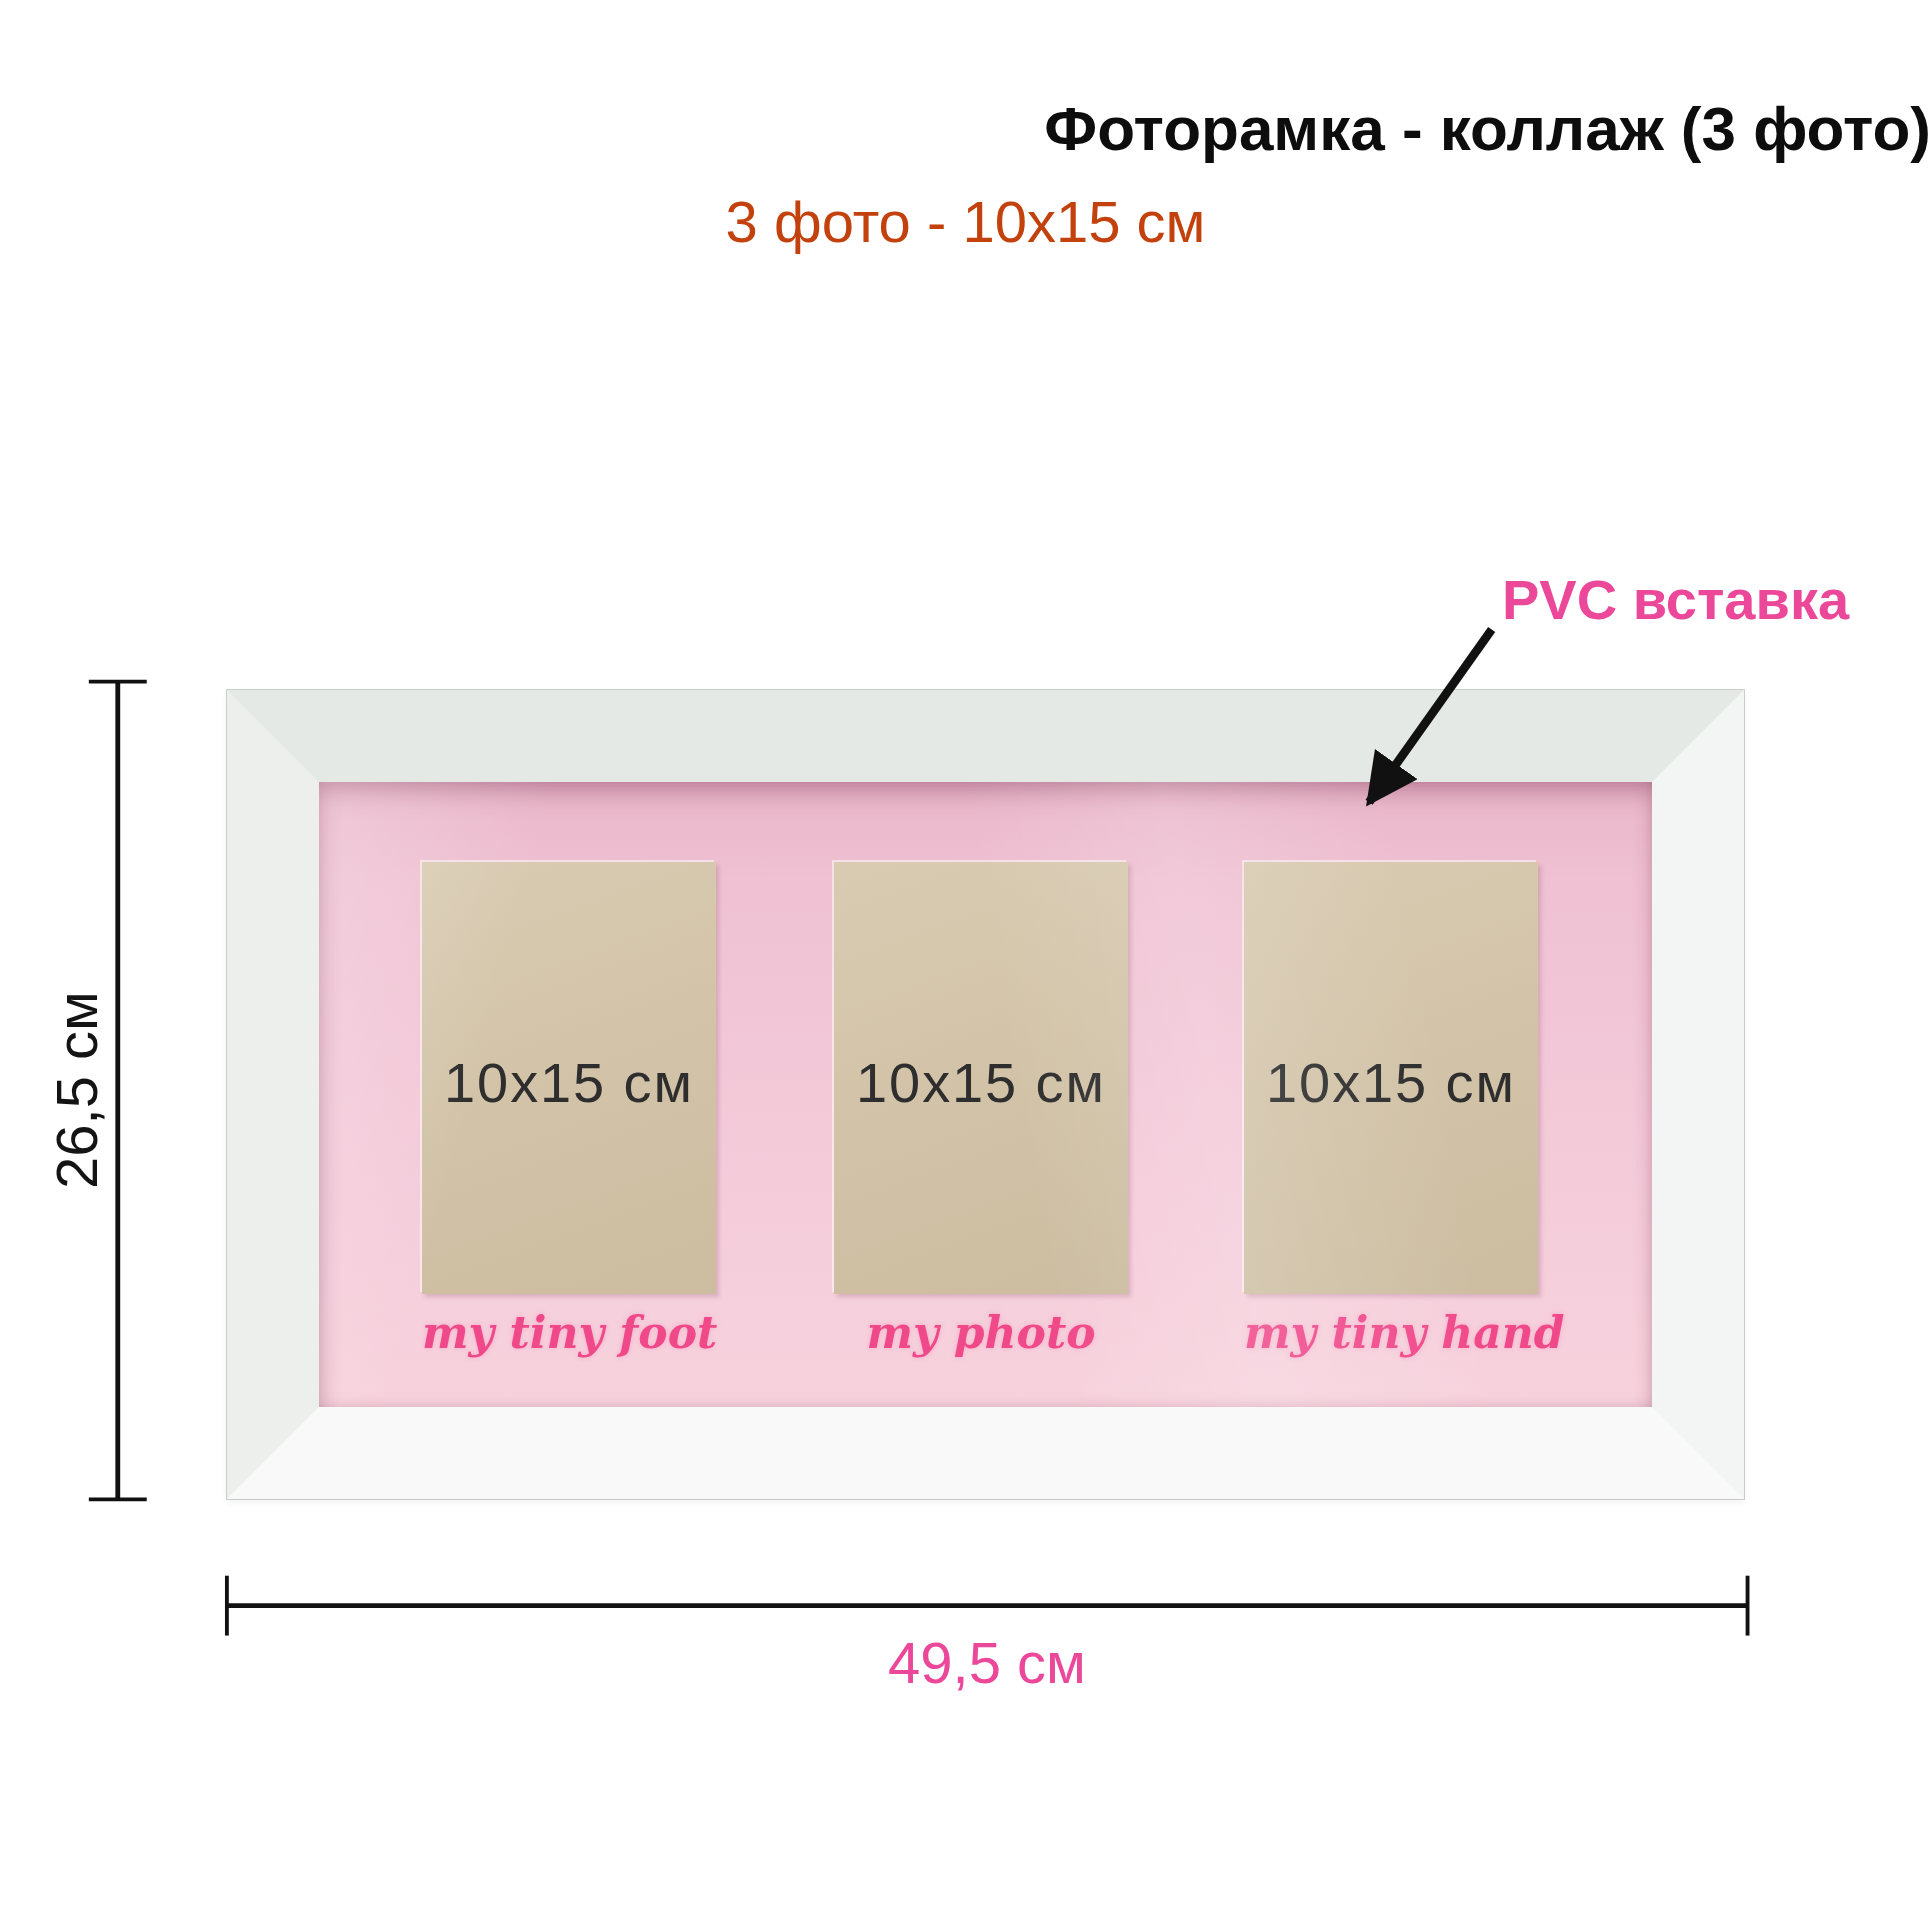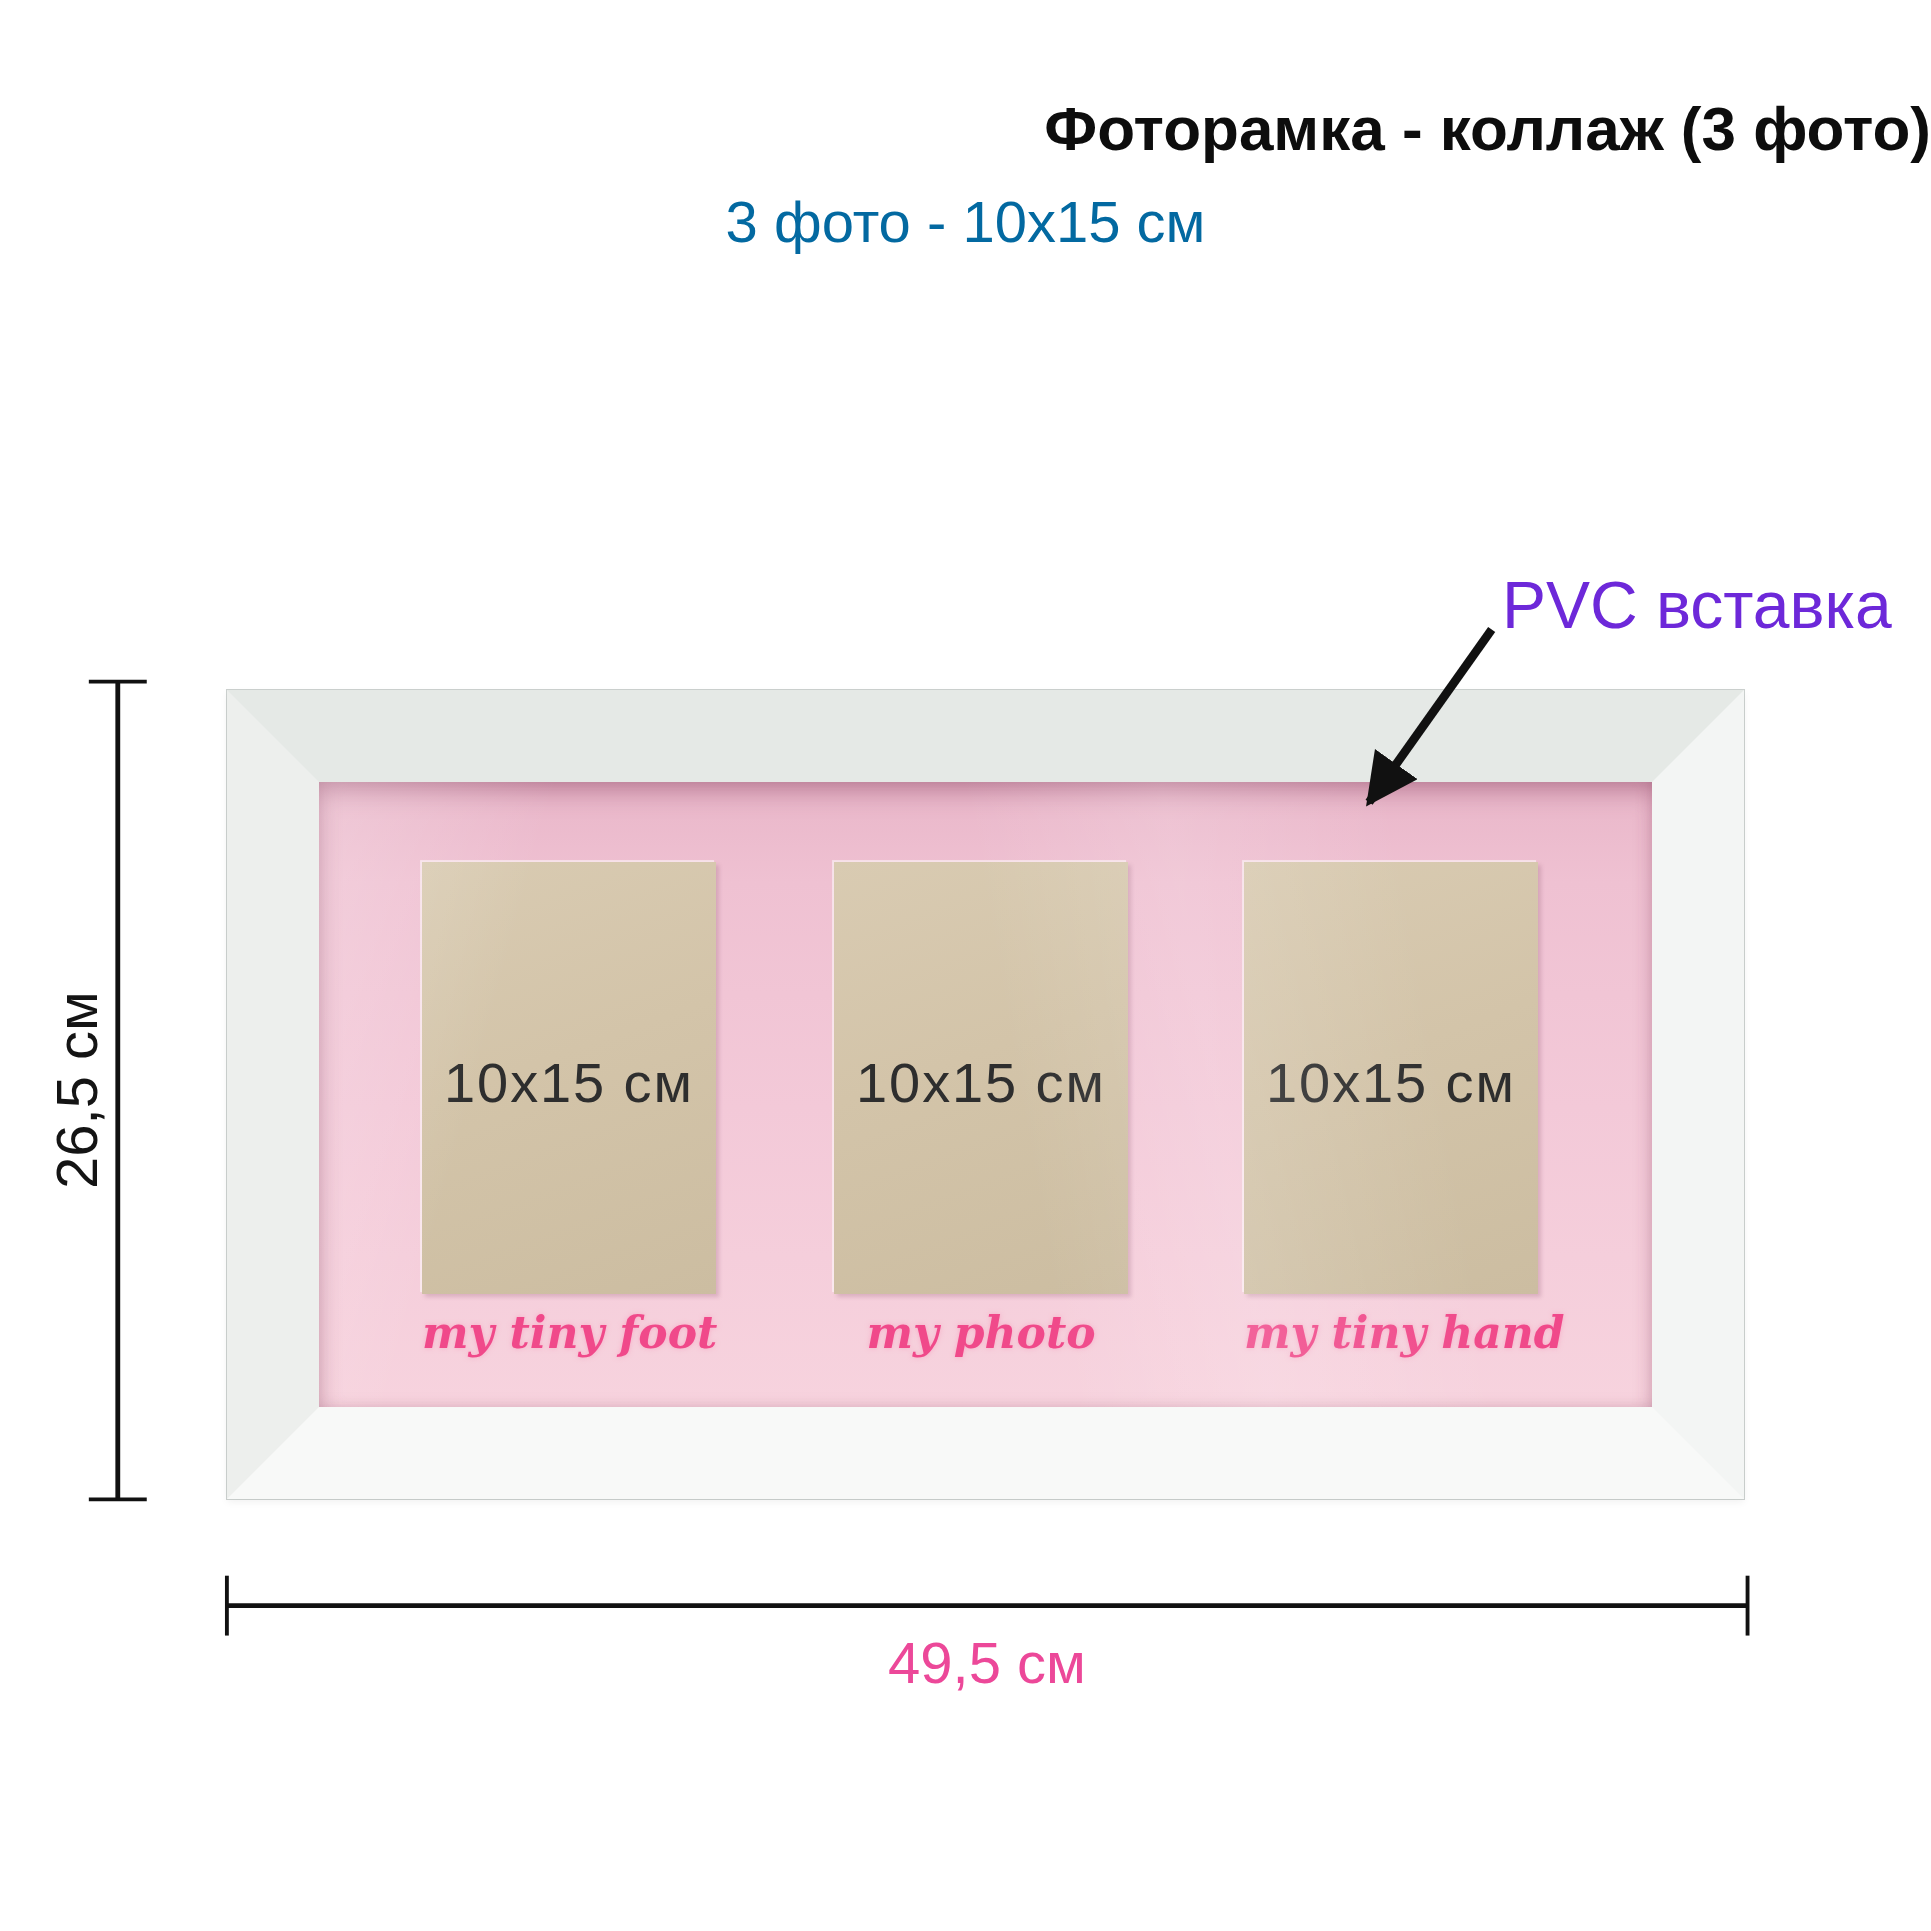--- a/index.html
+++ b/index.html
@@ -7,25 +7,25 @@
     width:1931px;height:1931px;position:relative;background:#ffffff;
     font-family:"Liberation Sans","DejaVu Sans",sans-serif;color:#111;
     overflow:hidden;
   }
   .page-title{
     position:absolute;left:0;right:0;top:98px;text-align:right;
     font-size:62px;font-weight:700;letter-spacing:0;line-height:1;color:#0d0d0d;
   }
   .page-subtitle{
     position:absolute;left:0;right:0;top:193px;text-align:center;
-    font-size:58px;font-weight:300;line-height:1;color:#0369a1;
+    font-size:58px;font-weight:300;line-height:1;color:#c2410c;
   }
   .pvc-label{
     position:absolute;left:1502px;top:572px;
-    font-size:66px;font-weight:400;line-height:1;color:#6d28d9;white-space:nowrap;
+    font-size:56px;font-weight:700;line-height:1;color:#ec4899;white-space:nowrap;
   }
   
   .photo-frame{
     position:absolute;left:227px;top:690px;width:1517px;height:809px;
     box-sizing:border-box;
     border:92px solid;
     border-color:#e5e9e6 #f3f5f4 #f8f9f8 #edefed; 
     box-shadow:0 0 0 1px rgba(160,170,165,.55), 0 2.9px 7.7px rgba(0,0,0,.06);
     background:#ffffff;
   }

